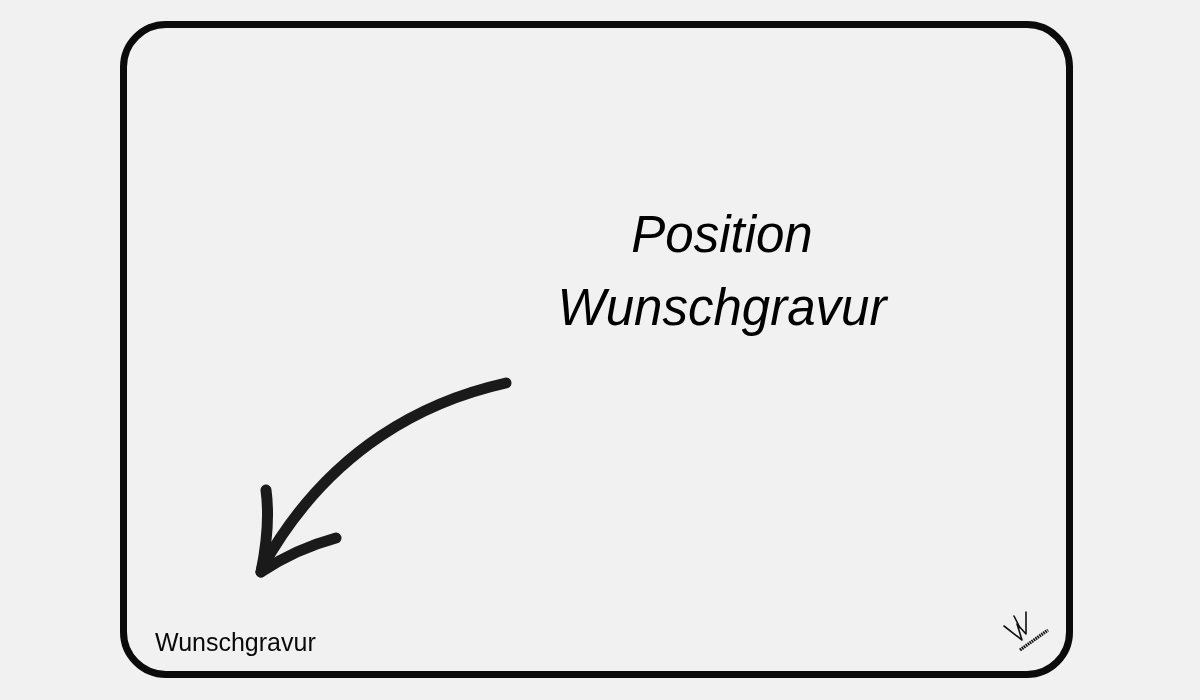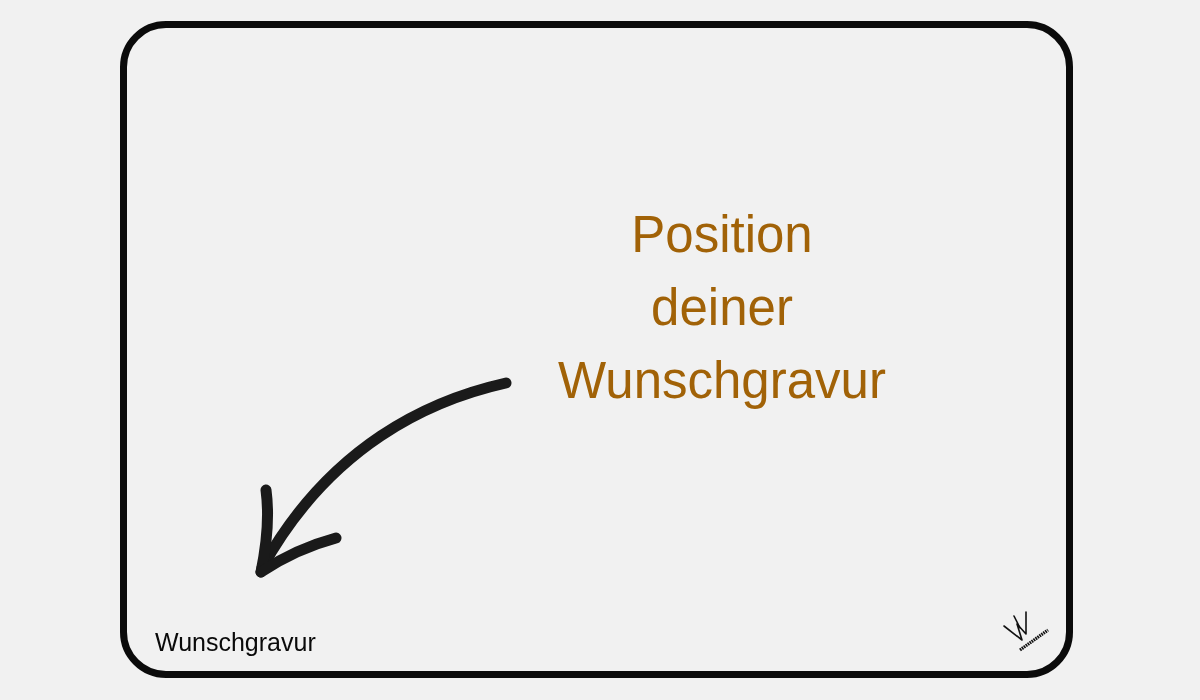--- a/index.html
+++ b/index.html
@@ -28,22 +28,23 @@
       background: #f1f1f1;
     }
     .headline {
       position: absolute;
       left: 520px;
       top: 198px;
       width: 404px;
       text-align: center;
       font-size: 51px;
       line-height: 73px;
-      color: #a16207;
+      color: #000000;
       letter-spacing: 0px;
+      font-style: italic;
     }
     .headline .line {
       display: block;
       white-space: nowrap;
     }
     .engraving-label {
       position: absolute;
       left: 155px;
       top: 627px;
       font-size: 25px;
@@ -68,21 +69,20 @@
     }
   </style>
 </head>
 <body>
 
 <div class="canvas">
   <div class="plate"></div>
 
   <div class="headline">
     <span class="line">Position</span>
-    <span class="line">deiner</span>
     <span class="line">Wunschgravur</span>
   </div>
 
   <svg class="arrow" viewBox="0 0 1200 700" xmlns="http://www.w3.org/2000/svg">
     <path d="M506 383 C 430 400, 330 445, 262 568" fill="none" stroke="#1a1a1a" stroke-width="11" stroke-linecap="round"></path>
     <path d="M266 490 C 270 520, 266 548, 261 572" fill="none" stroke="#1a1a1a" stroke-width="11" stroke-linecap="round"></path>
     <path d="M261 572 C 285 556, 310 545, 336 538" fill="none" stroke="#1a1a1a" stroke-width="11" stroke-linecap="round"></path>
   </svg>
 
   <div class="engraving-label">Wunschgravur</div>

